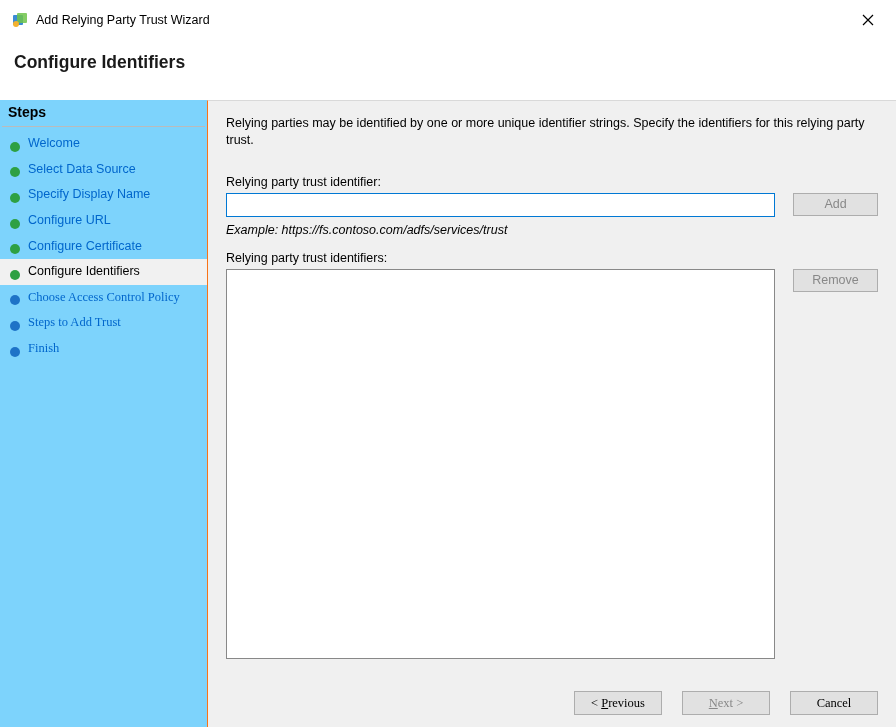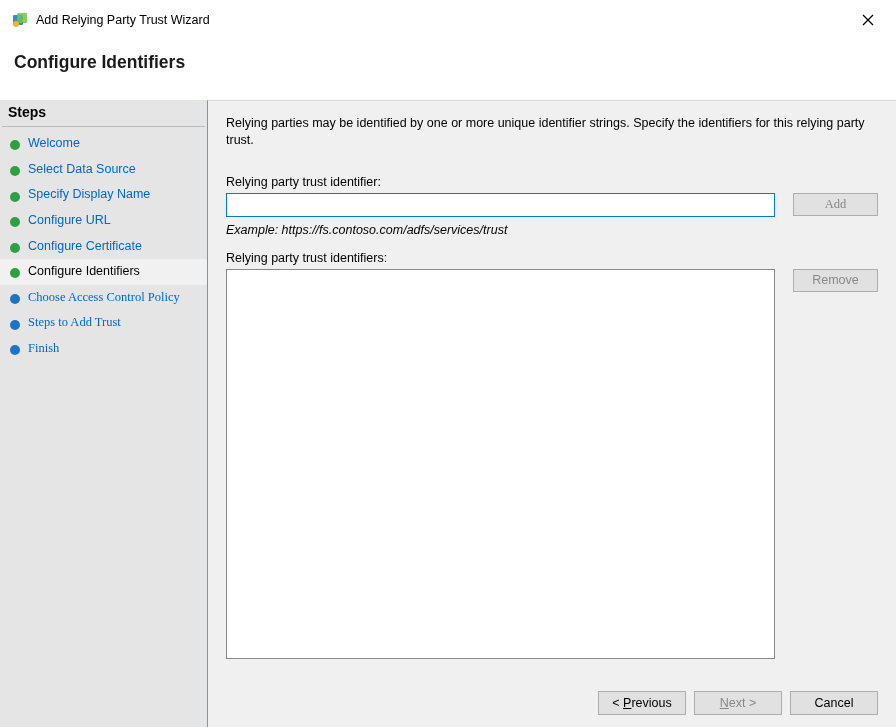--- a/index.html
+++ b/index.html
@@ -57,33 +57,33 @@
     top: 100px;
     bottom: 0;
     left: 0;
     right: 0;
   }
 
   .sidebar {
     width: 207px;
     padding: 0 0 0 0;
     border-right: none;
-    background: #e5e5e5;
+    background: #7dd3fc;
   }
   .sidebar .steps-hdr {
     font-weight: bold;
     font-size: 14px;
     padding: 4px 0 6px 6px;
     border-bottom: 1px solid #bbb;
     margin: 0 2px 4px 2px;
   }
   .sidebar ul { list-style: none; margin: 0; padding: 0; }
   .sidebar li {
     display: flex;
-    align-items: center;
+    align-items: flex-end;
     padding: 5px 6px 5px 6px;
     line-height: 1.25;
     cursor: default;
   }
   .sidebar li.current { background: #f1f1f1; }
   .sidebar li .bullet {
     width: 10px; height: 10px;
     border-radius: 50%;
     margin: 3px 8px 0 4px;
     flex: 0 0 10px;
@@ -113,21 +113,20 @@
     max-width: 640px;
   }
   .content label.fieldlabel {
     display: block;
     margin: 10px 0 4px 0;
   }
   .row {
     display: flex;
     align-items: flex-start;
     gap: 18px;
-    font-family: Liberation Serif, serif;
   }
   .row .grow { flex: 1; }
   input.identifier {
     width: 100%;
     height: 24px;
     border: 1px solid #0078d4;
     padding: 2px 4px;
     font: inherit;
     background: #fff;
     outline: none;
@@ -166,22 +165,23 @@
     cursor: default;
   }
   button.winbtn.disabled {
     color: #888;
   }
   button.winbtn .ul { text-decoration: underline; }
 
   .footer {
     display: flex;
     justify-content: flex-end;
-    gap: 8px;
+    gap: 20px;
     padding-top: 16px;
+    font-family: Liberation Serif, serif;
   }
   .footer button.winbtn { min-width: 88px; height: 24px; }
 </style>
 </head>
 <body>
 
 <div class="titlebar">
   <span class="icon">
     <svg viewBox="0 0 16 16">
       <rect x="1" y="3" width="10" height="10" rx="1" fill="#3b8bd4"></rect>

